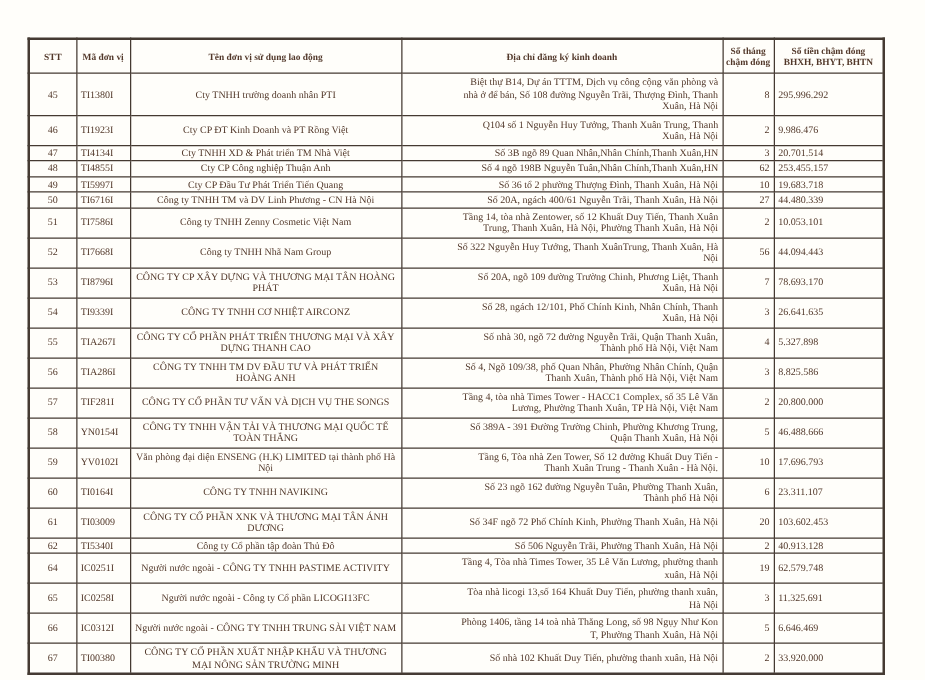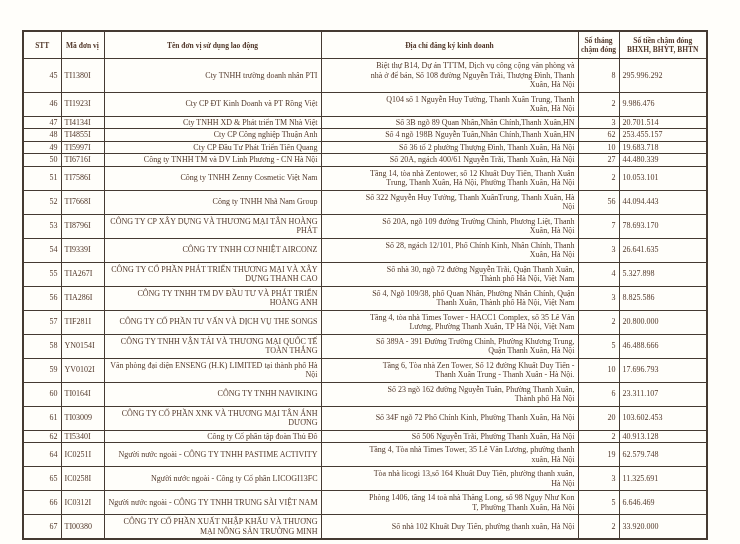--- a/index.html
+++ b/index.html
@@ -27,23 +27,23 @@
   }
   thead th{
     font-weight:bold;
     font-size:7.5px;
     line-height:9px;
     padding:4px 2px;
   }
   tbody tr{height:24px;}
   tbody tr.tight{height:12px;}
   tbody tr.tight td{padding-top:1px;padding-bottom:1px;}
-  .c-stt{text-align:right;margin-left:37px;}
+  .c-stt{text-align:center;margin-left:37px;}
   .c-code{text-align:left;}
-  .c-name{text-align:right;}
+  .c-name{text-align:center;}
   .c-addr{text-align:right;padding-left:44px;}
   .c-months{text-align:right;padding-right:3px;}
   .c-amount{text-align:left;padding-right:7px;}
 </style>
 </head>
 <body>
 
 <div class="page">
   <table class="debt">
     <colgroup>

